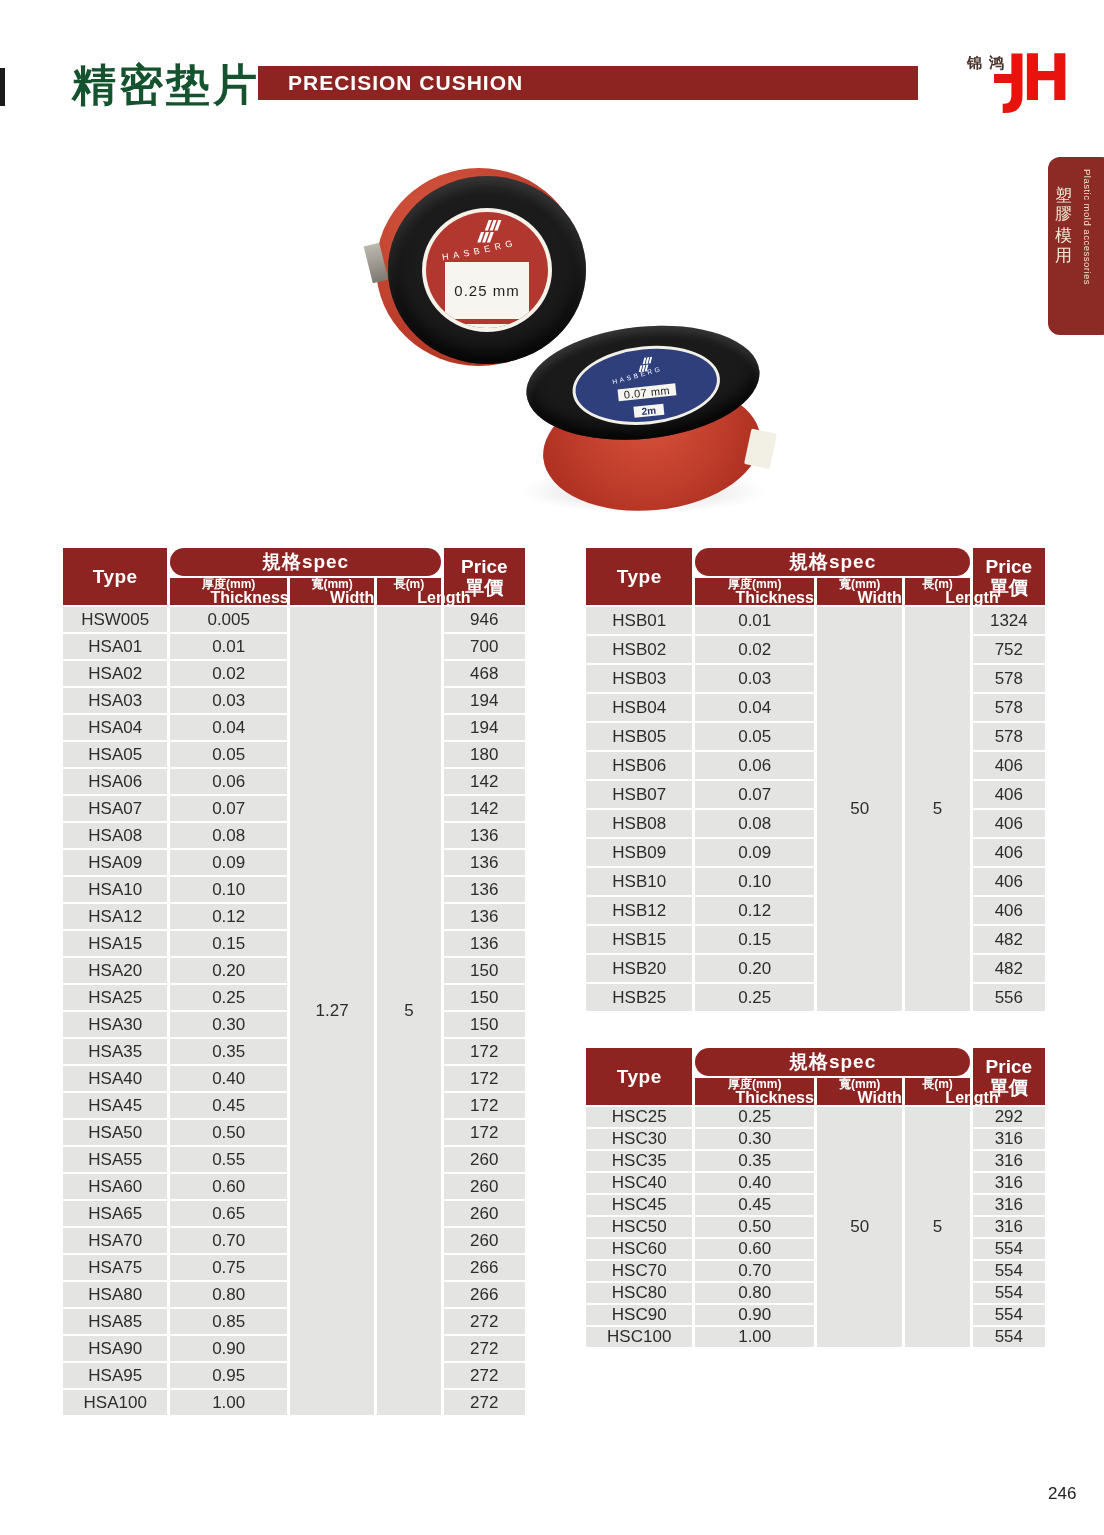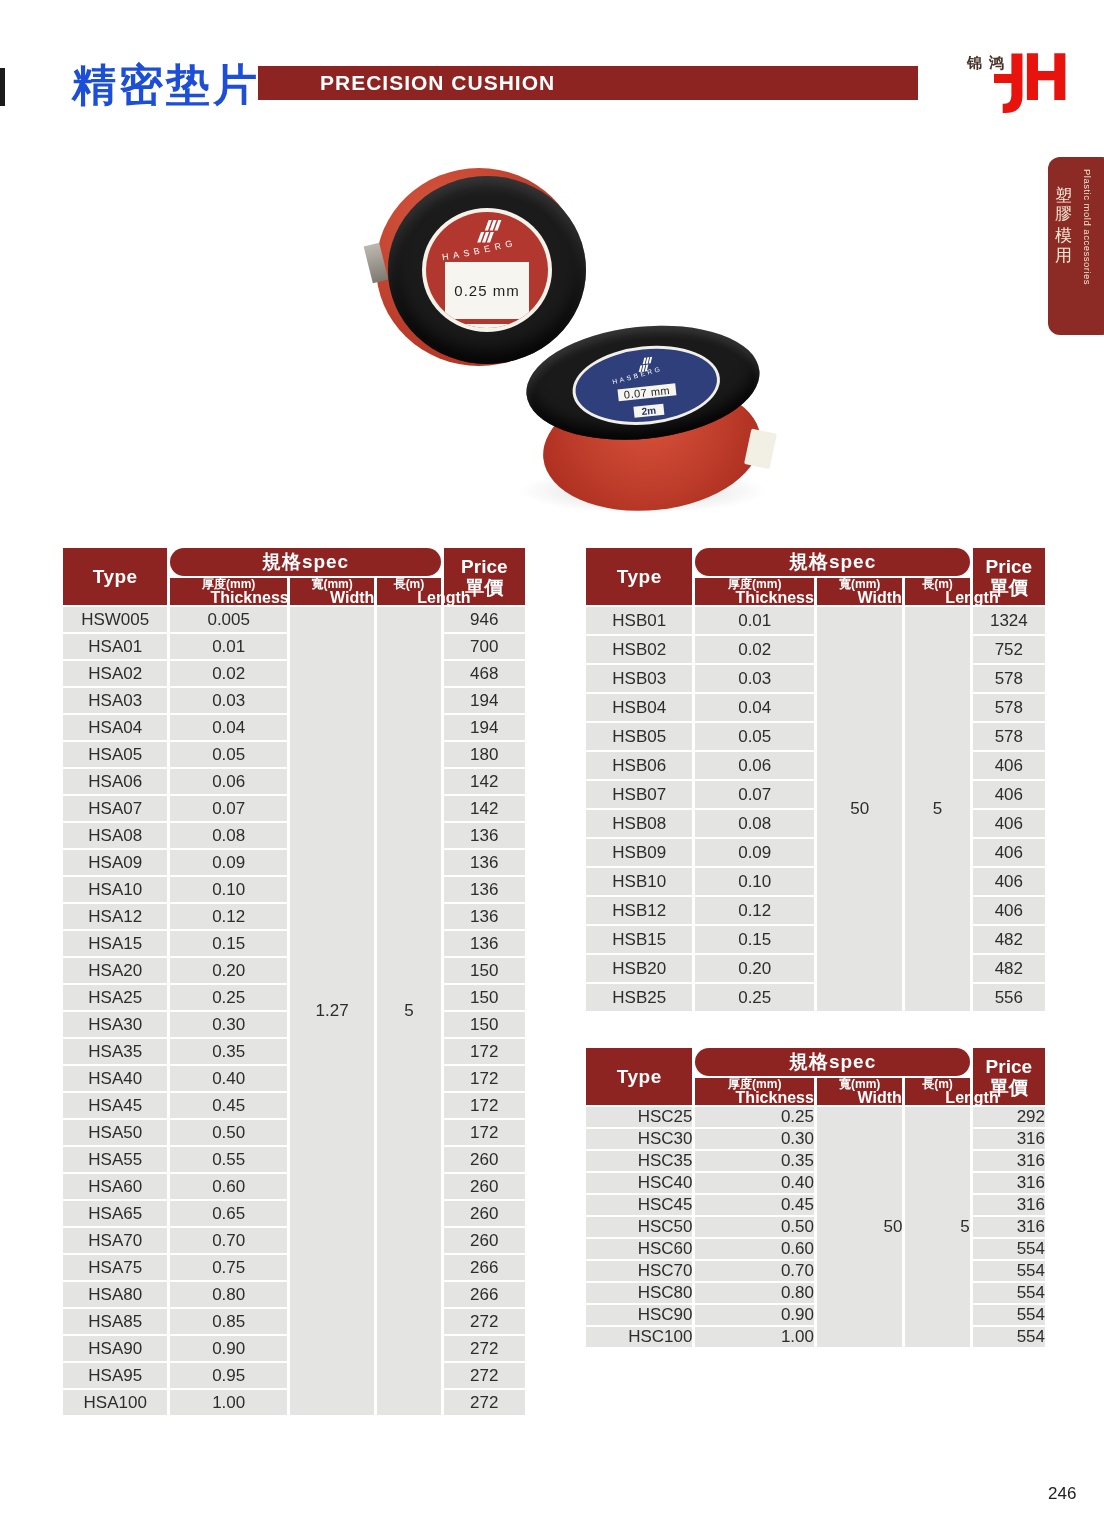--- a/index.html
+++ b/index.html
@@ -1,24 +1,24 @@
 <!DOCTYPE html>
 <html><head>
 <meta charset="utf-8">
 <style>
   html,body{margin:0;padding:0;background:#888;}
   .page{position:relative;width:1104px;height:1535px;background:#ffffff;overflow:hidden;
         font-family:"Liberation Sans",sans-serif;margin:0 auto;}
   
   .edge-mark{position:absolute;left:0;top:68px;width:5px;height:38px;background:#1b1b1b;}
-  .title-zh{position:absolute;left:72px;top:56px;font-size:44px;font-weight:900;color:#1d4ed8;
+  .title-zh{position:absolute;left:72px;top:56px;font-size:44px;font-weight:900;color:#14532d;
             letter-spacing:3px;font-family:"DejaVu Sans","Liberation Sans",sans-serif;}
   .banner{position:absolute;left:258px;top:66px;width:660px;height:34px;background:#8e2422;}
   .banner span{display:block;padding-left:30px;line-height:34px;color:#ffffff;font-size:21px;
-               font-weight:bold;letter-spacing:1px;margin-left:32px;}
+               font-weight:bold;letter-spacing:1px;}
   .logo{position:absolute;left:944px;top:44px;width:120px;height:80px;margin-left:20px;}
   .logo .zh{position:absolute;left:3px;top:10px;font-size:15px;font-weight:bold;color:#47332a;
             letter-spacing:7px;white-space:nowrap;}
   .logo .jh{position:absolute;left:42px;top:2px;font-size:64px;line-height:64px;font-weight:900;
             color:#e8130d;letter-spacing:-7px;transform:scaleX(.92);transform-origin:left top;
             font-family:"DejaVu Sans","Liberation Sans",sans-serif;}
   .logo .bar{position:absolute;left:30px;top:30px;width:26px;height:9px;background:#e8130d;}
   
   .side-tab{position:absolute;left:1048px;top:157px;width:66px;height:178px;background:#8c2a25;
             border-radius:12px;}
@@ -69,21 +69,21 @@
   th.h-spec{font-size:19px;height:28px;letter-spacing:1px;border-radius:14px;}
   th.h-price{font-size:19px;line-height:21px;}
   th.h-sub{height:27px;}
   th.h-sub .zh{display:block;font-size:12px;line-height:12px;font-weight:bold;}
   th.h-sub .en{display:block;font-size:16px;line-height:15px;font-weight:bold;padding-left:40px;}
   #table-hsa{left:60px;top:546px;width:468px;}
   #table-hsb{left:583px;top:546px;width:465px;}
   #table-hsc{left:583px;top:1046px;width:465px;}
   #table-hsa td{height:25px;}
   #table-hsb td{height:27px;}
-  #table-hsc td{height:16px;text-align:right;}
+  #table-hsc td{height:16px;}
   .page-number{position:absolute;left:1048px;top:1484px;font-size:17px;color:#222222;}
 </style>
 </head>
 <body>
 
 <div class="page">
 
   <div class="edge-mark"></div>
   <div class="title-zh">精密垫片</div>
   <div class="banner">

